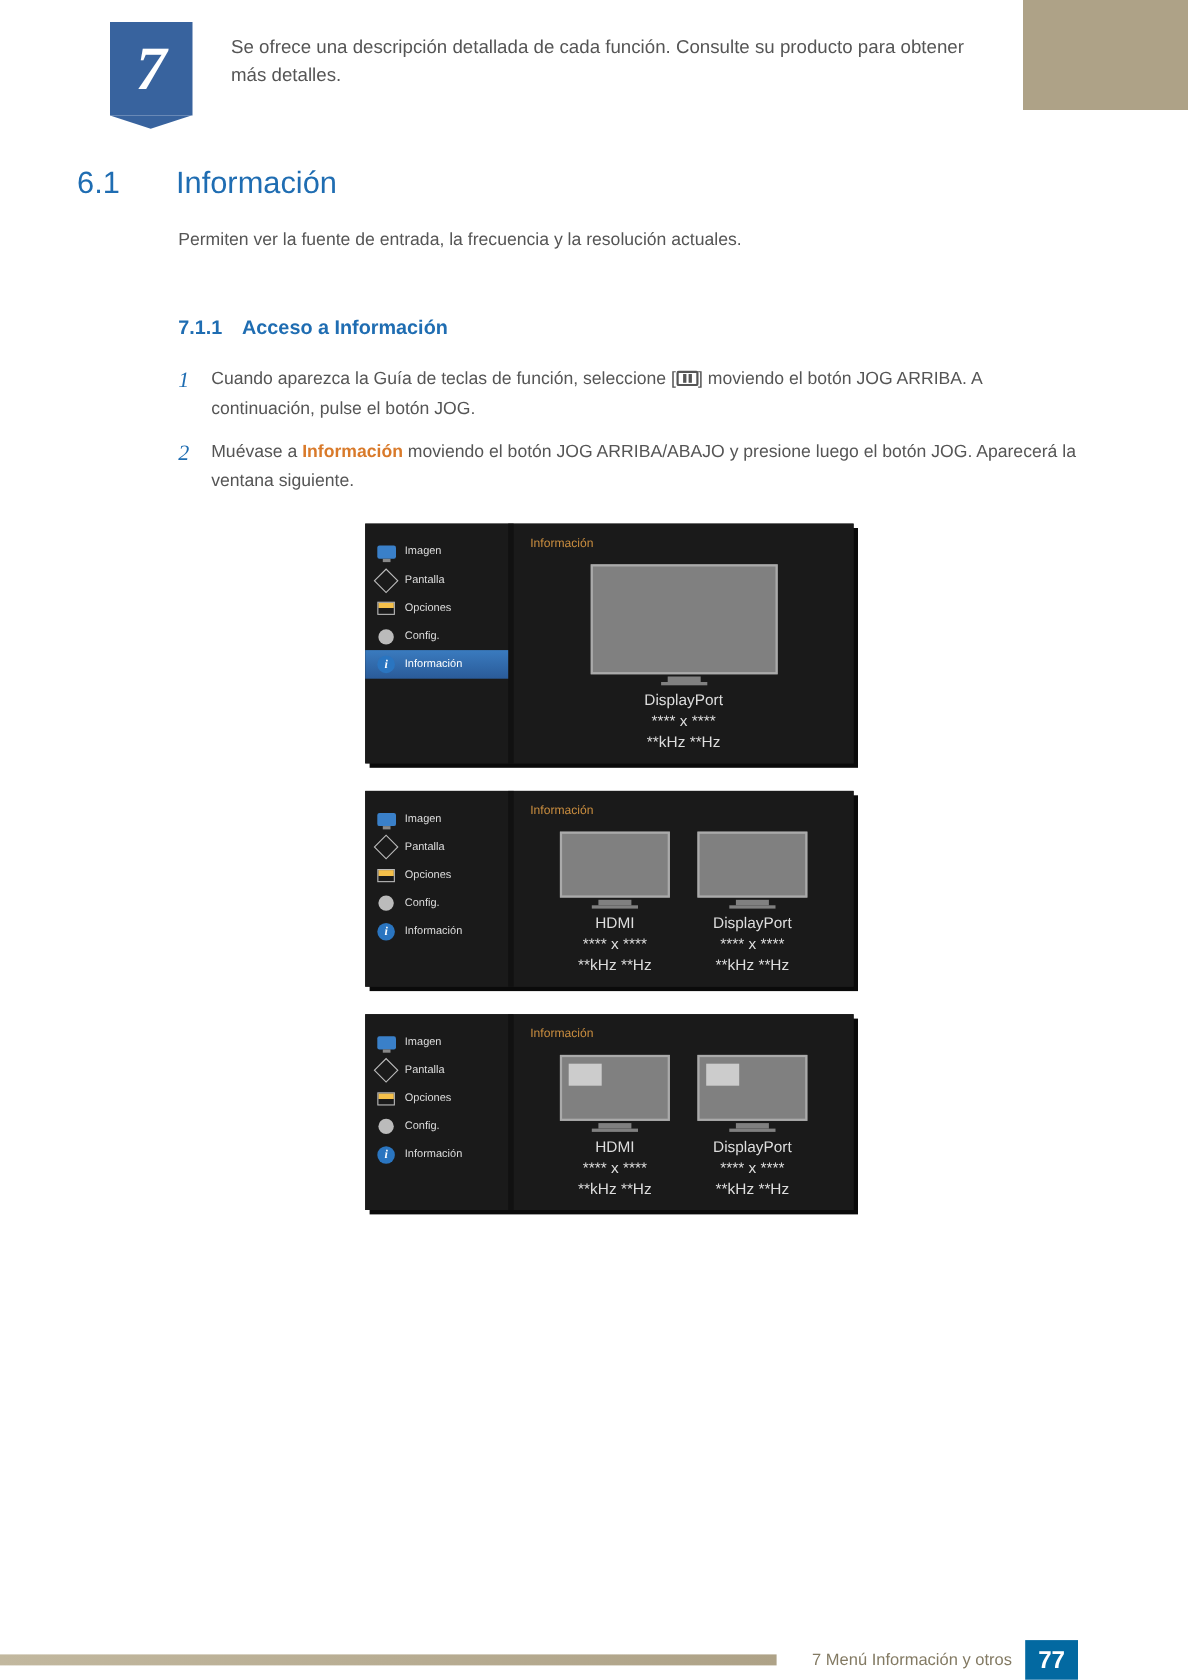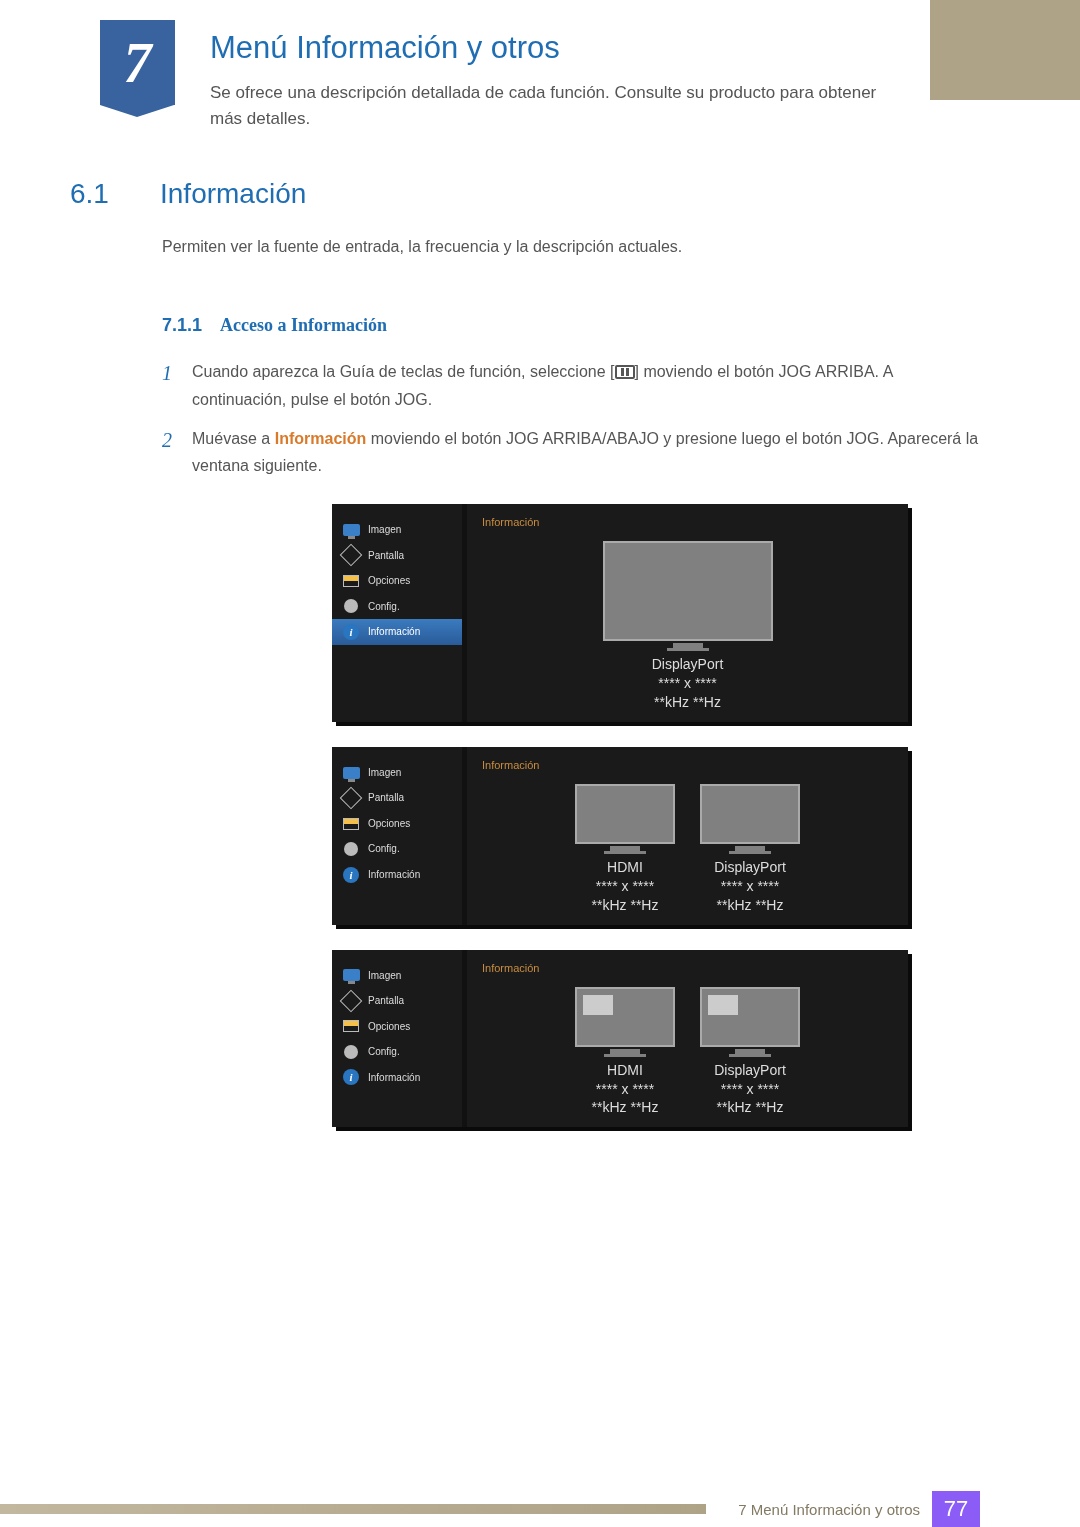--- a/index.html
+++ b/index.html
@@ -16,32 +16,32 @@
   .chapter-title { color:#1f6db2; font-size:31px; font-weight:normal; margin-bottom: 14px; }
   .chapter-subtitle { color:#555; font-size:17px; line-height:1.55; max-width:700px; }
 
   .section-row { display:flex; align-items:baseline; gap: 30px; margin: 0 0 25px -30px; }
   .section-num { color:#1f6db2; font-size:28px; font-weight:normal; min-width:60px; }
   .section-title { color:#1f6db2; font-size:28px; font-weight:normal; }
   .section-body { margin-left: 62px; color:#555; font-size:16px; line-height:1.55; }
 
   .subsection-row { display:flex; align-items:baseline; gap:18px; margin: 53px 0 18px 0; }
   .subsection-num { color:#1f6db2; font-size:18px; font-weight:bold; }
-  .subsection-title { color:#1f6db2; font-size:18px; font-weight:bold;font-family:Liberation Serif, serif; }
+  .subsection-title { color:#1f6db2; font-size:18px; font-weight:bold; }
 
   .ol-step { display:flex; align-items:flex-start; gap:15px; margin-bottom:12px; }
   .step-num { color:#1f6db2; font-style:italic; font-family:"Times New Roman", serif; font-size:20px; min-width:15px; }
   .step-text { color:#555; font-size:16px; line-height:1.7; flex:1; }
   .hl { color:#d97a2a; font-weight:bold; }
   .inline-icon { display:inline-block; width:20px; height:14px; border:2px solid #555; border-radius:2px; vertical-align:-2px; position:relative; }
   .inline-icon::before { content:""; position:absolute; left:4px; top:1px; bottom:1px; width:3px; background:#555; }
   .inline-icon::after { content:""; position:absolute; right:4px; top:1px; bottom:1px; width:3px; background:#555; }
 
   .osd-stack { margin: 25px 0 0 170px; width:480px; }
-  .osd { width:576px; background:#1a1a1a; display:flex; margin-bottom:25px; box-shadow: 4px 4px 0 #0a0a0a; }
+  .osd { width:444px; background:#1a1a1a; display:flex; margin-bottom:25px; box-shadow: 4px 4px 0 #0a0a0a; }
   .osd-left { width:135px; background:#1a1a1a; padding:13px 0; border-right:5px solid #111; }
   .osd-item { display:flex; align-items:center; gap:8px; padding:5px 10px; color:#ddd; font-size:10px; }
   .osd-item.selected { background: linear-gradient(#3a7bbf,#2a5b99); color:#fff; }
   .osd-icon { width:18px; height:14px; display:flex; align-items:center; justify-content:center; }
   .osd-right { flex:1; background:#1a1a1a; padding:10px 15px; position:relative; }
   .osd-right-title { color:#c98d3f; font-size:11px; margin-bottom:10px; }
   .monitor-row { display:flex; justify-content:center; gap:25px; margin-top:6px; }
   .monitor-box { text-align:center; }
   .mon { width:100px; height:60px; background:#808080; border:2px solid #aaa; position:relative; margin:0 auto 2px; }
   .mon.big { width:170px; height:100px; }
@@ -53,47 +53,46 @@
   .ic-screen { width:17px; height:12px; background:#3a80c9; border-radius:2px; position:relative; }
   .ic-screen::after { content:""; position:absolute; bottom:-3px; left:5px; width:7px; height:3px; background:#888; }
   .ic-arrows { width:16px; height:16px; border:1.5px solid #bbb; transform:rotate(45deg); }
   .ic-opts { width:16px; height:12px; border:1px solid #bbb; background:linear-gradient(#f5c04a 50%, transparent 50%); }
   .ic-gear { width:14px; height:14px; background:#bbb; border-radius:50%; position:relative; }
   .ic-info { width:16px; height:16px; border-radius:50%; background:#2a75c0; color:#fff; font-size:11px; text-align:center; line-height:16px; font-weight:bold; font-family:serif; font-style:italic; }
 
   .footer { position:absolute; bottom:0; left:0; right:0; height:36px; display:flex; align-items:center; }
   .footer-stripe { height:10px; background:linear-gradient(90deg,#c2b89f,#aea287); flex:1; margin-right:20px; }
   .footer-text { color:#837a63; font-size:15px; text-align:right; padding:0 12px; }
-  .footer-page-box { background:#8b5cf6; color:#fff; font-size:22px; font-weight:normal; width:48px; height:36px; display:flex; align-items:center; justify-content:center; margin-right:100px; }
+  .footer-page-box { background:#0369a1; color:#fff; font-size:22px; font-weight:bold; width:48px; height:36px; display:flex; align-items:center; justify-content:center; margin-right:100px; }
 </style>
 </head>
 <body>
 
 <div class="page">
   <div class="top-tan-bar"></div>
 
   <div class="content-area">
 
     <div class="chapter-header">
       <div class="chapter-badge">
         <div class="chapter-number">7</div>
       </div>
       <div class="chapter-head-text">
-        <h1 class="chapter-title">Menú Información y otros</h1>
         <p class="chapter-subtitle">Se ofrece una descripción detallada de cada función. Consulte su producto para obtener más detalles.</p>
       </div>
     </div>
 
     <div class="section-row">
       <span class="section-num">6.1</span>
       <span class="section-title">Información</span>
     </div>
 
     <div class="section-body">
-      <p>Permiten ver la fuente de entrada, la frecuencia y la descripción actuales.</p>
+      <p>Permiten ver la fuente de entrada, la frecuencia y la resolución actuales.</p>
 
       <div class="subsection-row">
         <span class="subsection-num">7.1.1</span>
         <span class="subsection-title">Acceso a Información</span>
       </div>
 
       <div class="ol-step">
         <span class="step-num">1</span>
         <span class="step-text">
           <span>Cuando aparezca la Guía de teclas de función, seleccione [</span><span class="inline-icon"></span><span>] moviendo el botón JOG ARRIBA. A continuación, pulse el botón JOG.</span>

